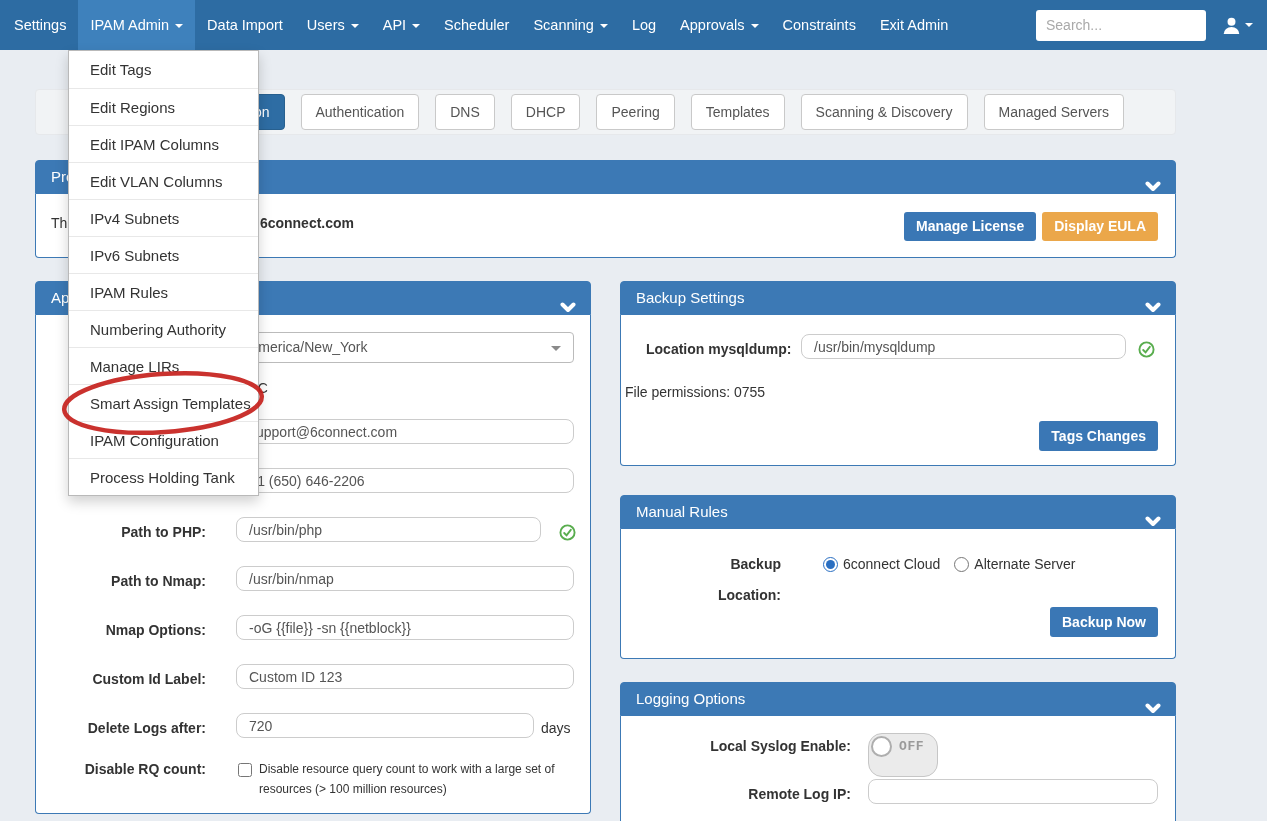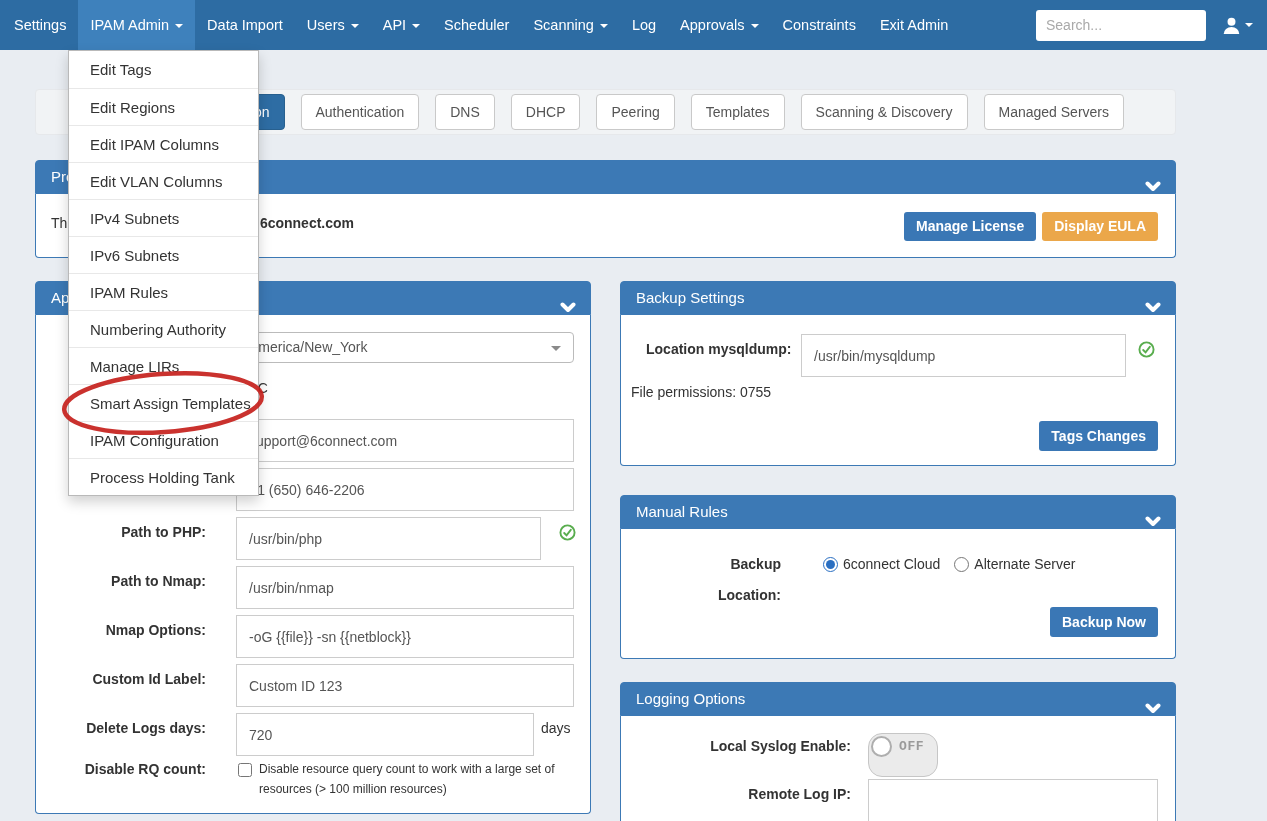--- a/index.html
+++ b/index.html
@@ -49,21 +49,21 @@
 
   .bk-panel { left:620px; top:281px; width:556px; }
   .bk-body { height:151px; }
   .mb-panel { left:620px; top:495px; width:556px; }
   .mb-body { height:130px; }
   .log-panel { left:620px; top:682px; width:556px; }
   .log-body { height:140px; }
 
   .flabel { position:absolute; font-size:14px; font-weight:bold; color:#333; line-height:31px; }
   .ftext { position:absolute; font-size:14px; color:#333; }
-  .tinput { position:absolute; height:43px; border:1px solid #ccc; border-radius:0; padding:0 12px; font-size:14px; color:#555; font-family:inherit; background:#fff; outline:none; }
+  .tinput { position:absolute; height:25px; border:1px solid #ccc; border-radius:8px; padding:0 12px; font-size:14px; color:#555; font-family:inherit; background:#fff; outline:none; }
   .fakeselect { position:absolute; height:31px; border:1px solid #bbb; border-radius:4px; padding:0 12px; font-size:14px; color:#555; line-height:29px; background:#fff; cursor:pointer; }
   .select-caret { position:absolute; right:12px; top:13px; width:0; height:0; border-left:5px solid transparent; border-right:5px solid transparent; border-top:5px solid #8a8a8a; }
   .check-icon { position:absolute; }
   .suffix { position:absolute; font-size:14px; color:#333; line-height:31px; }
   .cbox { position:absolute; width:14px; height:14px; cursor:pointer; }
   .cbox-text { position:absolute; font-size:12px; color:#333; line-height:20px; width:322px; }
 
   .radio-row { position:absolute; left:202px; top:20px; display:flex; align-items:center; gap:14px; font-size:14px; color:#333; line-height:31px; }
   .radio-opt { display:flex; align-items:center; gap:5px; }
   .radio-opt input { width:15px; height:15px; accent-color:#2a6fc2; cursor:pointer; }
@@ -175,21 +175,21 @@
 
       <div class="flabel" style="left:0; top:251px; width:170px; text-align:right;">Path to Nmap:</div>
       <input class="tinput" style="left: 200px; top: 251px; width: 338px;" value="/usr/bin/nmap">
 
       <div class="flabel" style="left:0; top:300px; width:170px; text-align:right;">Nmap Options:</div>
       <input class="tinput" style="left: 200px; top: 300px; width: 338px;" value="-oG {{file}} -sn {{netblock}}">
 
       <div class="flabel" style="left:0; top:349px; width:170px; text-align:right;padding-left:32px;">Custom Id Label:</div>
       <input class="tinput" style="left: 200px; top: 349px; width: 338px;" value="Custom ID 123">
 
-      <div class="flabel" style="left:0; top:398px; width:170px; text-align:right;">Delete Logs days:</div>
+      <div class="flabel" style="left:0; top:398px; width:170px; text-align:right;">Delete Logs after:</div>
       <input class="tinput" style="left: 200px; top: 398px; width: 298px;" value="720">
       <span class="suffix" style="left:505px; top:398px;">days</span>
 
       <div class="flabel" style="left:0; top:444px; width:170px; text-align:right; line-height:20px;">Disable RQ count:</div>
       <input type="checkbox" class="cbox" style="left: 202px; top: 448px;">
       <div class="cbox-text" style="left:223px; top:444px;">Disable resource query count to work with a large set of resources (&gt; 100 million resources)</div>
 
     </div>
   </div>
 
@@ -200,21 +200,21 @@
             <path d="M2.5 2.5 L8 8 L13.5 2.5" stroke="#fff" stroke-width="4" fill="none" stroke-linecap="round" stroke-linejoin="round"></path>
           </svg></span>
     </div>
     <div class="panel-body bk-body">
       <div class="flabel" style="left:25px; top:19px;">Location mysqldump:</div>
       <input class="tinput" style="left: 180px; top: 19px; width: 325px;" value="/usr/bin/mysqldump">
       <span class="check-icon" style="left:517px; top:26px;"><svg width="17" height="17" viewBox="0 0 18 18">
             <circle cx="9" cy="9" r="7.5" fill="#fff" stroke="#59ad4e" stroke-width="2"></circle>
             <path d="M5.5 9.5 L8 12 L12.5 6.2" stroke="#59ad4e" stroke-width="2" fill="none" stroke-linecap="round"></path>
           </svg></span>
-      <div class="ftext" style="left:10px; top:69px;text-align:center;">File permissions: 0755</div>
+      <div class="ftext" style="left:4px; top:69px;text-align:center;">File permissions: 0755</div>
       <button class="btn btn-blue" style="position:absolute; right:17px; top:106px; height:30px; line-height:30px;">Tags Changes</button>
     </div>
   </div>
 
   <div class="panel mb-panel">
     <div class="panel-header">
       <span>Manual Rules</span>
       <span class="panel-chevron"><svg width="16" height="12" viewBox="0 0 16 12">
             <path d="M2.5 2.5 L8 8 L13.5 2.5" stroke="#fff" stroke-width="4" fill="none" stroke-linecap="round" stroke-linejoin="round"></path>
           </svg></span>

